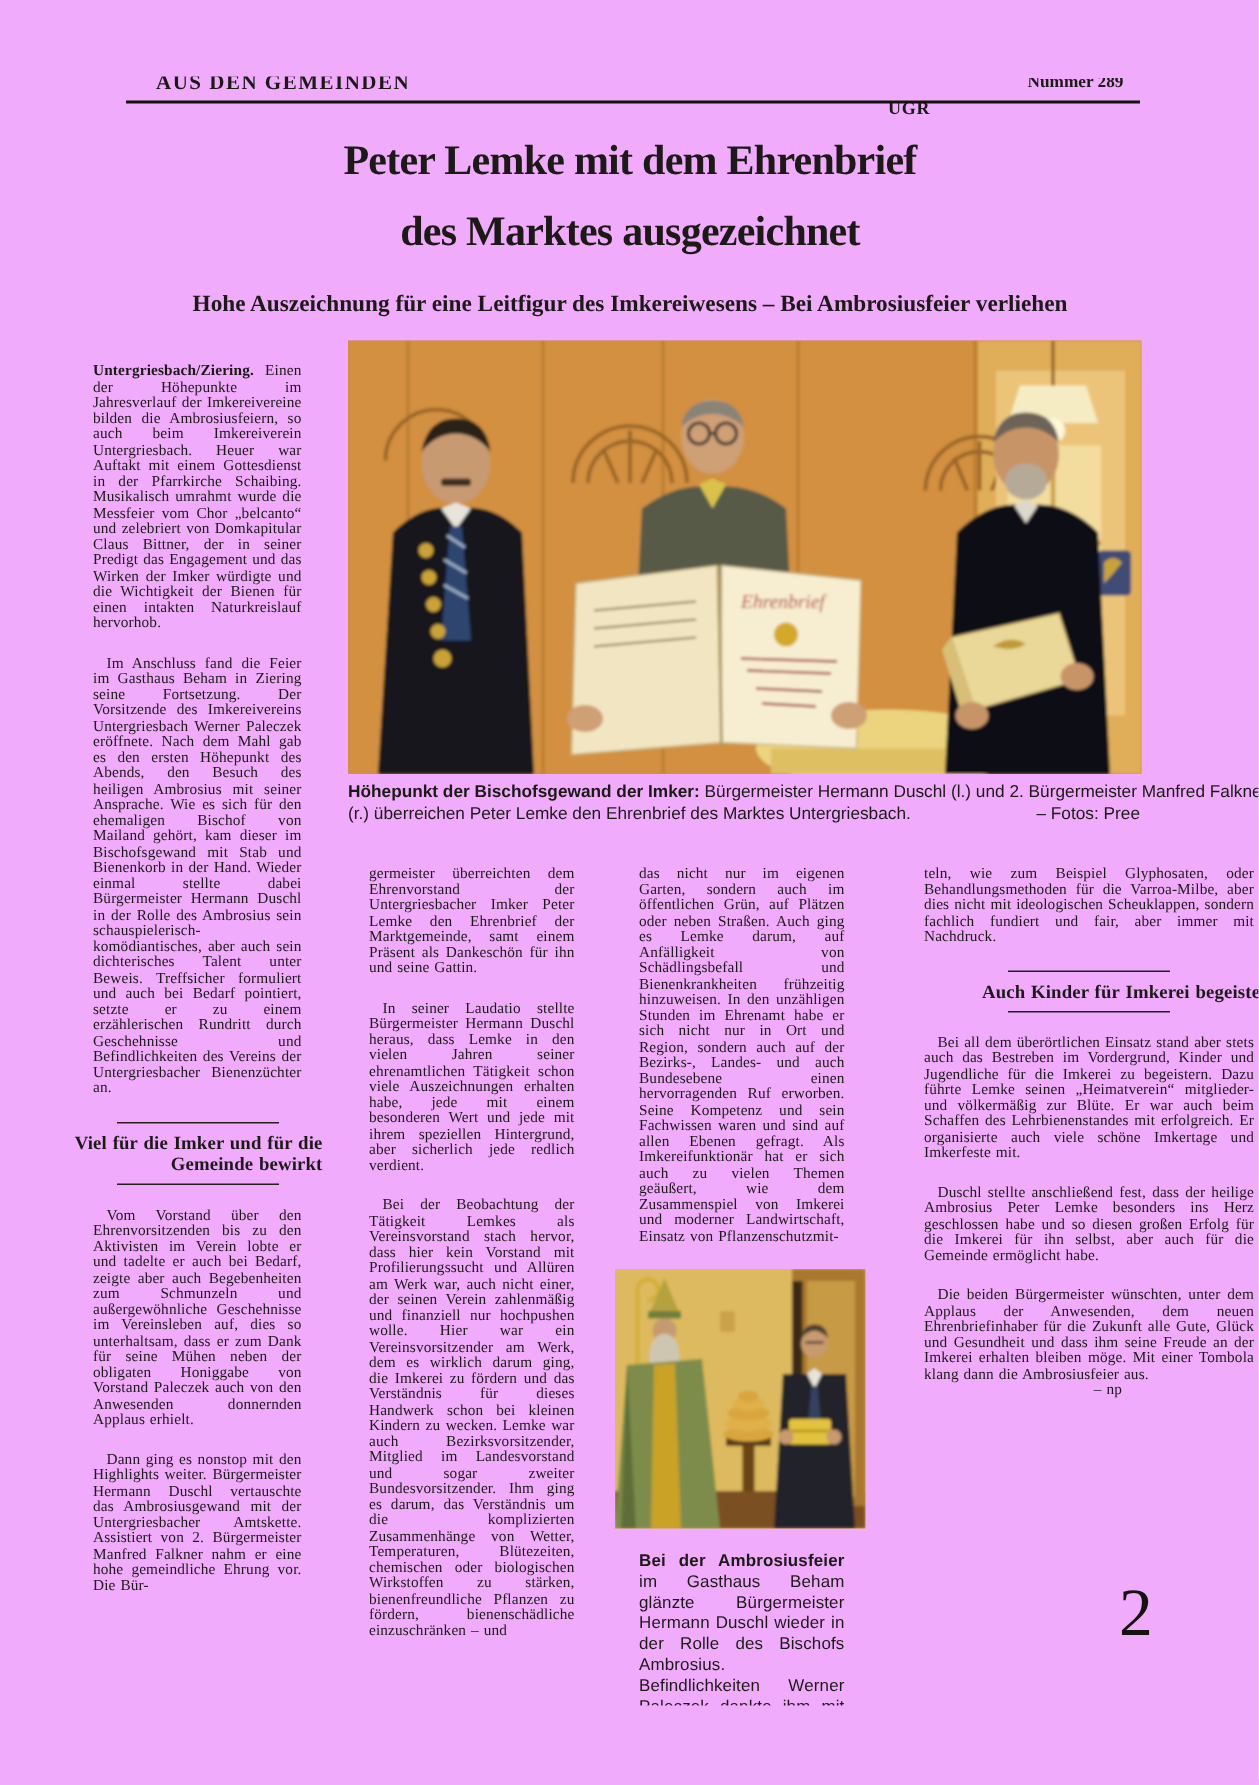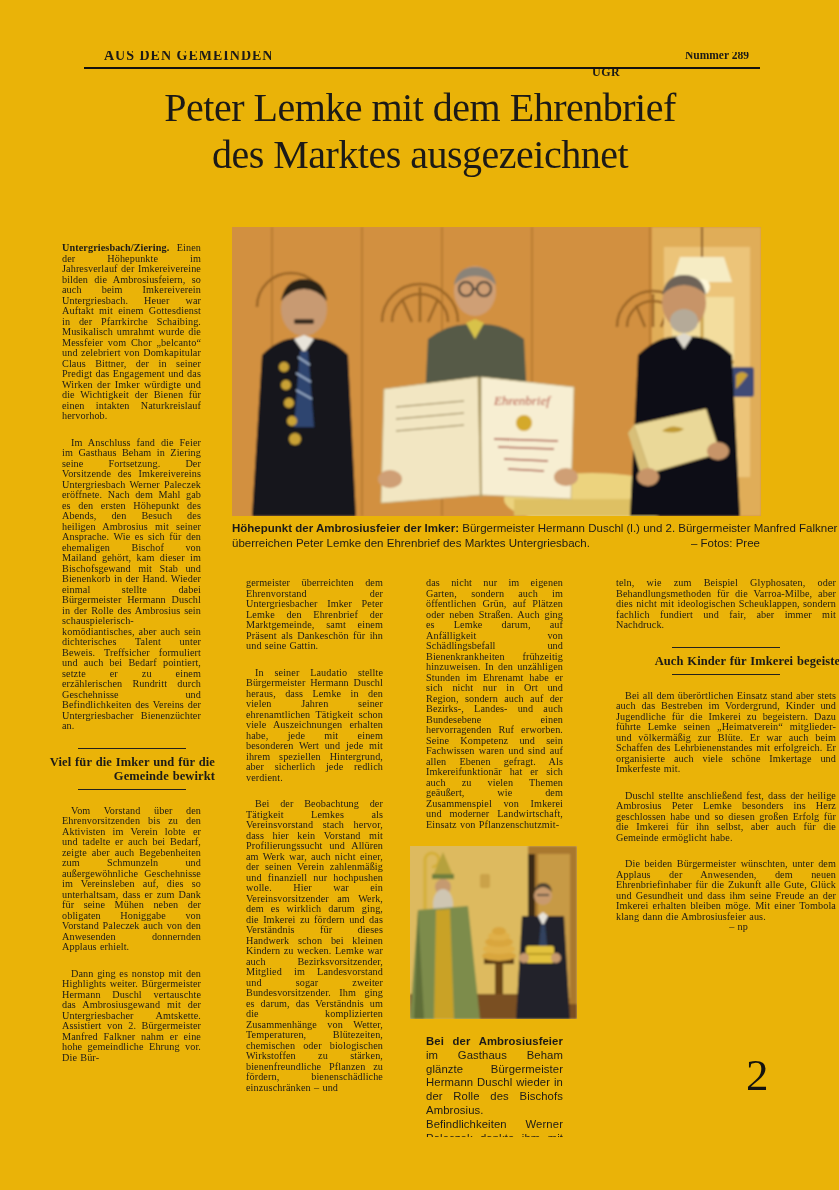--- a/index.html
+++ b/index.html
@@ -1,29 +1,29 @@
 <!DOCTYPE html>
 <html lang="de"><head>
 <meta charset="utf-8">
 <style>
   html,body{margin:0;padding:0;background:#e9e7e2;}
-  #page{position:relative;width:839px;height:1190px;margin:0 auto;background:#eab308;overflow:hidden;
+  #page{position:relative;width:839px;height:1190px;margin:0 auto;background:#f0abfc;overflow:hidden;
         font-family:"Liberation Serif","DejaVu Serif",serif;color:#1c1a17;}
 
   
   .mast-clip{position:absolute;height:17px;overflow:hidden;}
   .mast-clip .inner{display:block;margin-top:-3px;white-space:nowrap;}
   .mast-section{left:104px;top:51px;font-weight:bold;font-size:14px;letter-spacing:1px;}
   .mast-ugr{left:592px;top:68px;font-weight:bold;font-size:12px;letter-spacing:.5px;}
   .mast-issue{left:685px;top:52px;font-weight:bold;font-size:11.5px;}
   .mast-rule{position:absolute;left:84px;top:67px;width:676px;height:2px;background:#14120f;}
 
   
   .headline{position:absolute;left:40px;top:84px;width:760px;text-align:center;
-            font-size:40px;line-height:47px;font-weight:normal;letter-spacing:-.5px;}
+            font-size:28px;line-height:47px;font-weight:bold;letter-spacing:-.5px;}
   .standfirst{position:absolute;left:30px;top:194px;width:780px;text-align:center;
               font-size:15.5px;font-weight:bold;}
 
   
   .col{position:absolute;font-size:10.2px;line-height:10.5px;text-align:justify;
        hyphens:auto;-webkit-hyphens:auto;word-spacing:.6px;letter-spacing:.1px;overflow:hidden;}
   .col p{margin:16px;text-indent:9px;}
   .col p.noindent{text-indent:0;}
   .lead{font-weight:bold;}
   .col1{left:46px;top:227px;width:171px;height:905px;}
@@ -66,20 +66,21 @@
   </div>
   <div class="mast-clip mast-issue">
     <span class="inner">Nummer 289</span>
   </div>
   <div class="mast-rule"></div>
 
   <h1 class="headline" style="margin:0;">
     <span>Peter Lemke mit dem Ehrenbrief</span><br>
     <span>des Marktes ausgezeichnet</span>
   </h1>
+  <div class="standfirst">Hohe Auszeichnung für eine Leitfigur des Imkereiwesens – Bei Ambrosiusfeier verliehen</div>
 
   <div class="photo1">
     <svg width="529" height="289" viewBox="0 0 529 289" xmlns="http://www.w3.org/2000/svg">
       <defs>
           <filter id="soft" x="-5%" y="-5%" width="110%" height="110%">
             <feGaussianBlur stdDeviation="1.1"></feGaussianBlur>
           </filter>
         </defs>
       <g filter="url(#soft)">
         <rect x="0" y="0" width="529" height="289" fill="#d29040"></rect>
@@ -187,21 +188,21 @@
           </g>
           <ellipse cx="416" cy="250" rx="11" ry="9" fill="#c79468"></ellipse>
           <ellipse cx="486" cy="224" rx="11" ry="9" fill="#c79468"></ellipse>
         </g>
       </g>
     </svg>
   </div>
 
   <div class="caption caption1">
     <p style="margin:0;">
-      <b>Höhepunkt der Ambrosiusfeier der Imker:</b><span> Bürgermeister Hermann Duschl (l.) und 2. Bürgermeister Manfred Falkner (r.) überreichen Peter Lemke den Ehrenbrief des Marktes Untergriesbach.</span>
+      <b>Höhepunkt der Bischofsgewand der Imker:</b><span> Bürgermeister Hermann Duschl (l.) und 2. Bürgermeister Manfred Falkner (r.) überreichen Peter Lemke den Ehrenbrief des Marktes Untergriesbach.</span>
       <span class="credit">– Fotos: Pree</span>
     </p>
   </div>
 
   <div class="col col1">
     <p class="noindent"><span class="lead">Untergriesbach/Ziering.</span><span> Einen der Höhepunkte im Jahresverlauf der Imkereivereine bilden die Ambrosiusfeiern, so auch beim Imkereiverein Untergriesbach. Heuer war Auftakt mit einem Gottesdienst in der Pfarrkirche Schaibing. Musikalisch umrahmt wurde die Messfeier vom Chor „belcanto“ und zelebriert von Domkapitular Claus Bittner, der in seiner Predigt das Engagement und das Wirken der Imker würdigte und die Wichtigkeit der Bienen für einen intakten Naturkreislauf hervorhob.</span></p>
     <p>Im Anschluss fand die Feier im Gasthaus Beham in Ziering seine Fortsetzung. Der Vorsitzende des Imkereivereins Untergriesbach Werner Paleczek eröffnete. Nach dem Mahl gab es den ersten Höhepunkt des Abends, den Besuch des heiligen Ambrosius mit seiner Ansprache. Wie es sich für den ehemaligen Bischof von Mailand gehört, kam dieser im Bischofsgewand mit Stab und Bienenkorb in der Hand. Wieder einmal stellte dabei Bürgermeister Hermann Duschl in der Rolle des Ambrosius sein schauspielerisch-komödiantisches, aber auch sein dichterisches Talent unter Beweis. Treffsicher formuliert und auch bei Bedarf pointiert, setzte er zu einem erzählerischen Rundritt durch Geschehnisse und Befindlichkeiten des Vereins der Untergriesbacher Bienenzüchter an.</p>
     <div class="subhead-block">
       <hr class="shrule">
       <div class="subhead">Viel für die Imker und für die Gemeinde bewirkt</div>

